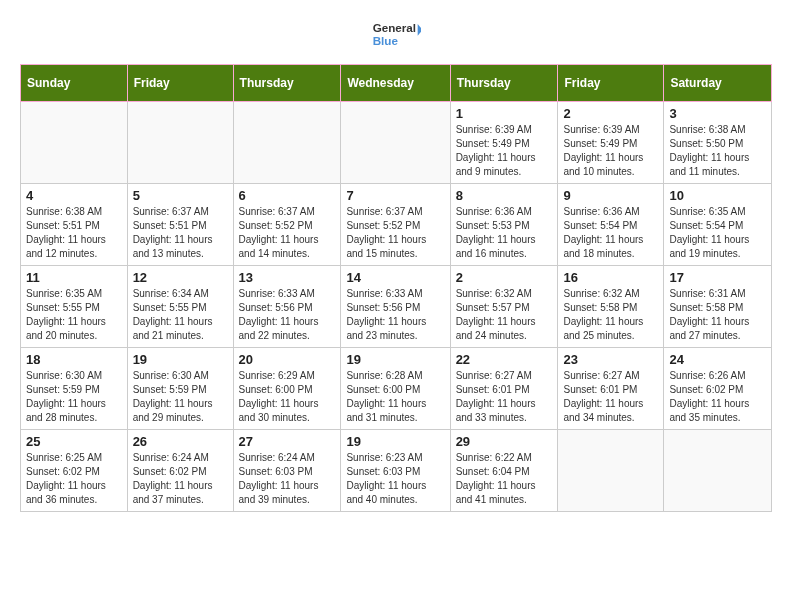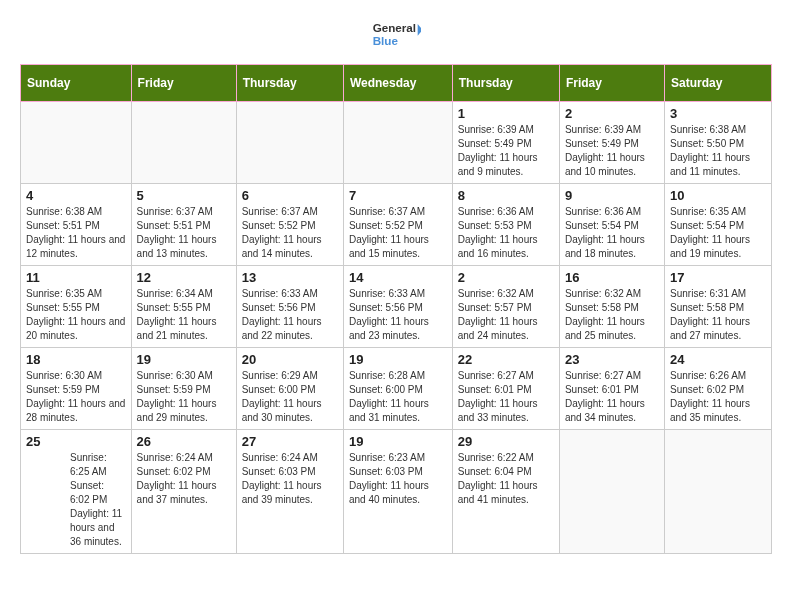--- a/index.html
+++ b/index.html
@@ -262,21 +262,21 @@
           <td>
             <div class="day-num">24</div>
             <div class="day-info" style="white-space: pre-line;">Sunrise: 6:26 AM
 Sunset: 6:02 PM
 Daylight: 11 hours and 35 minutes.</div>
           </td>
         </tr>
         <tr>
           <td>
             <div class="day-num">25</div>
-            <div class="day-info" style="white-space: pre-line; margin-left: 44px;">Sunrise: 6:25 AM
+            <div class="day-info" style="white-space: pre-line;">Sunrise: 6:25 AM
 Sunset: 6:02 PM
 Daylight: 11 hours and 36 minutes.</div>
           </td>
           <td>
             <div class="day-num">26</div>
             <div class="day-info" style="white-space: pre-line;">Sunrise: 6:24 AM
 Sunset: 6:02 PM
 Daylight: 11 hours and 37 minutes.</div>
           </td>
           <td>

